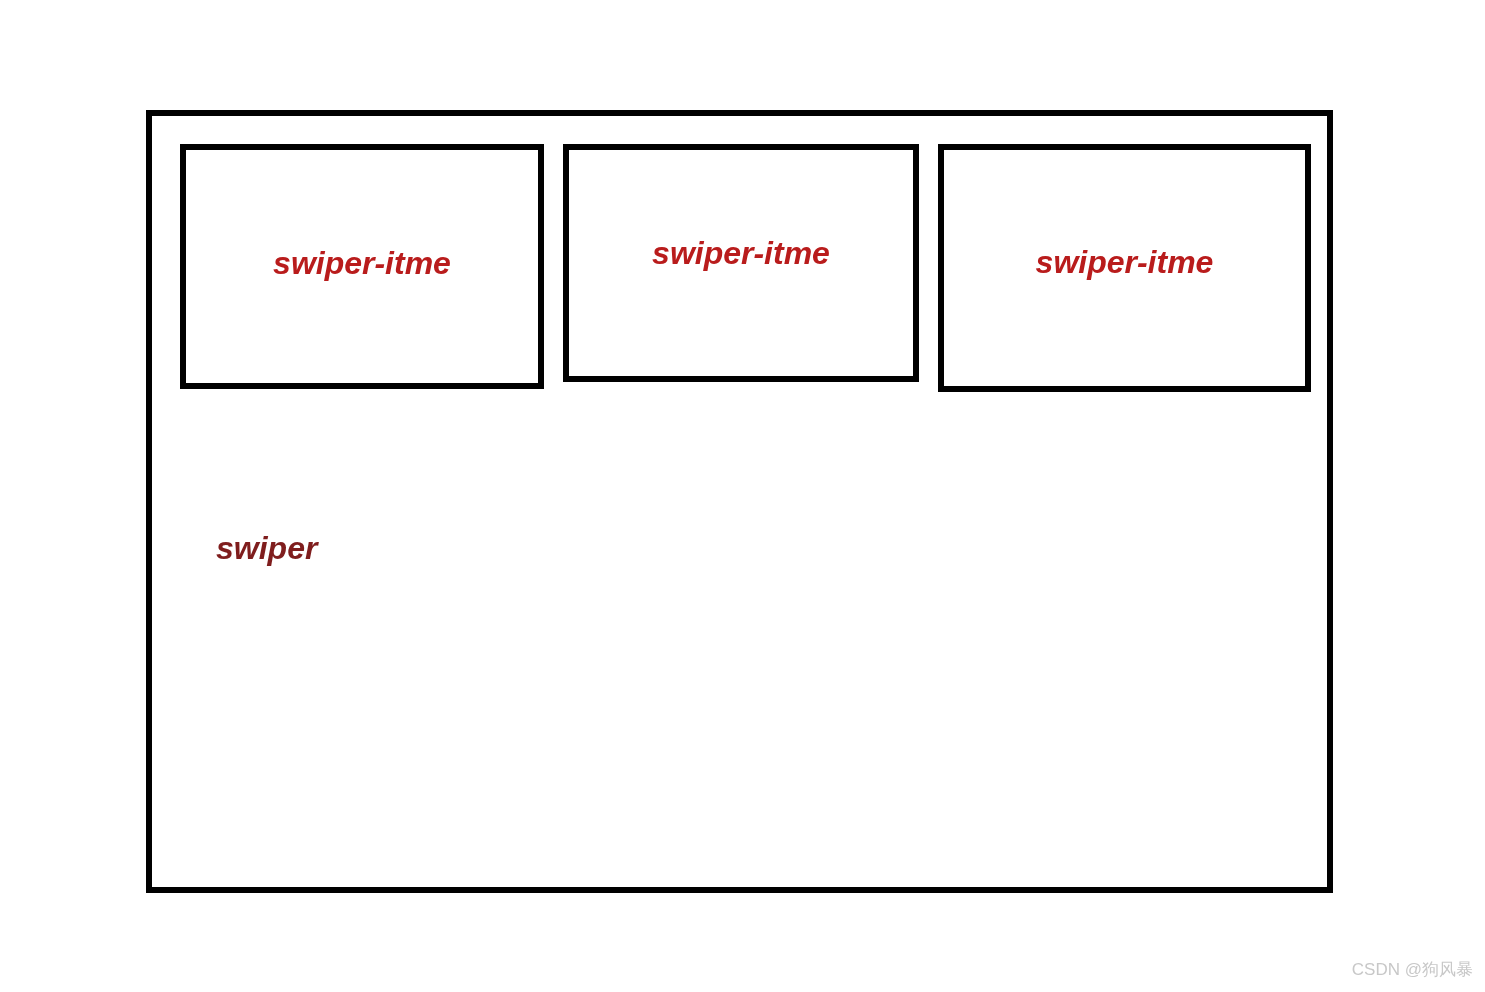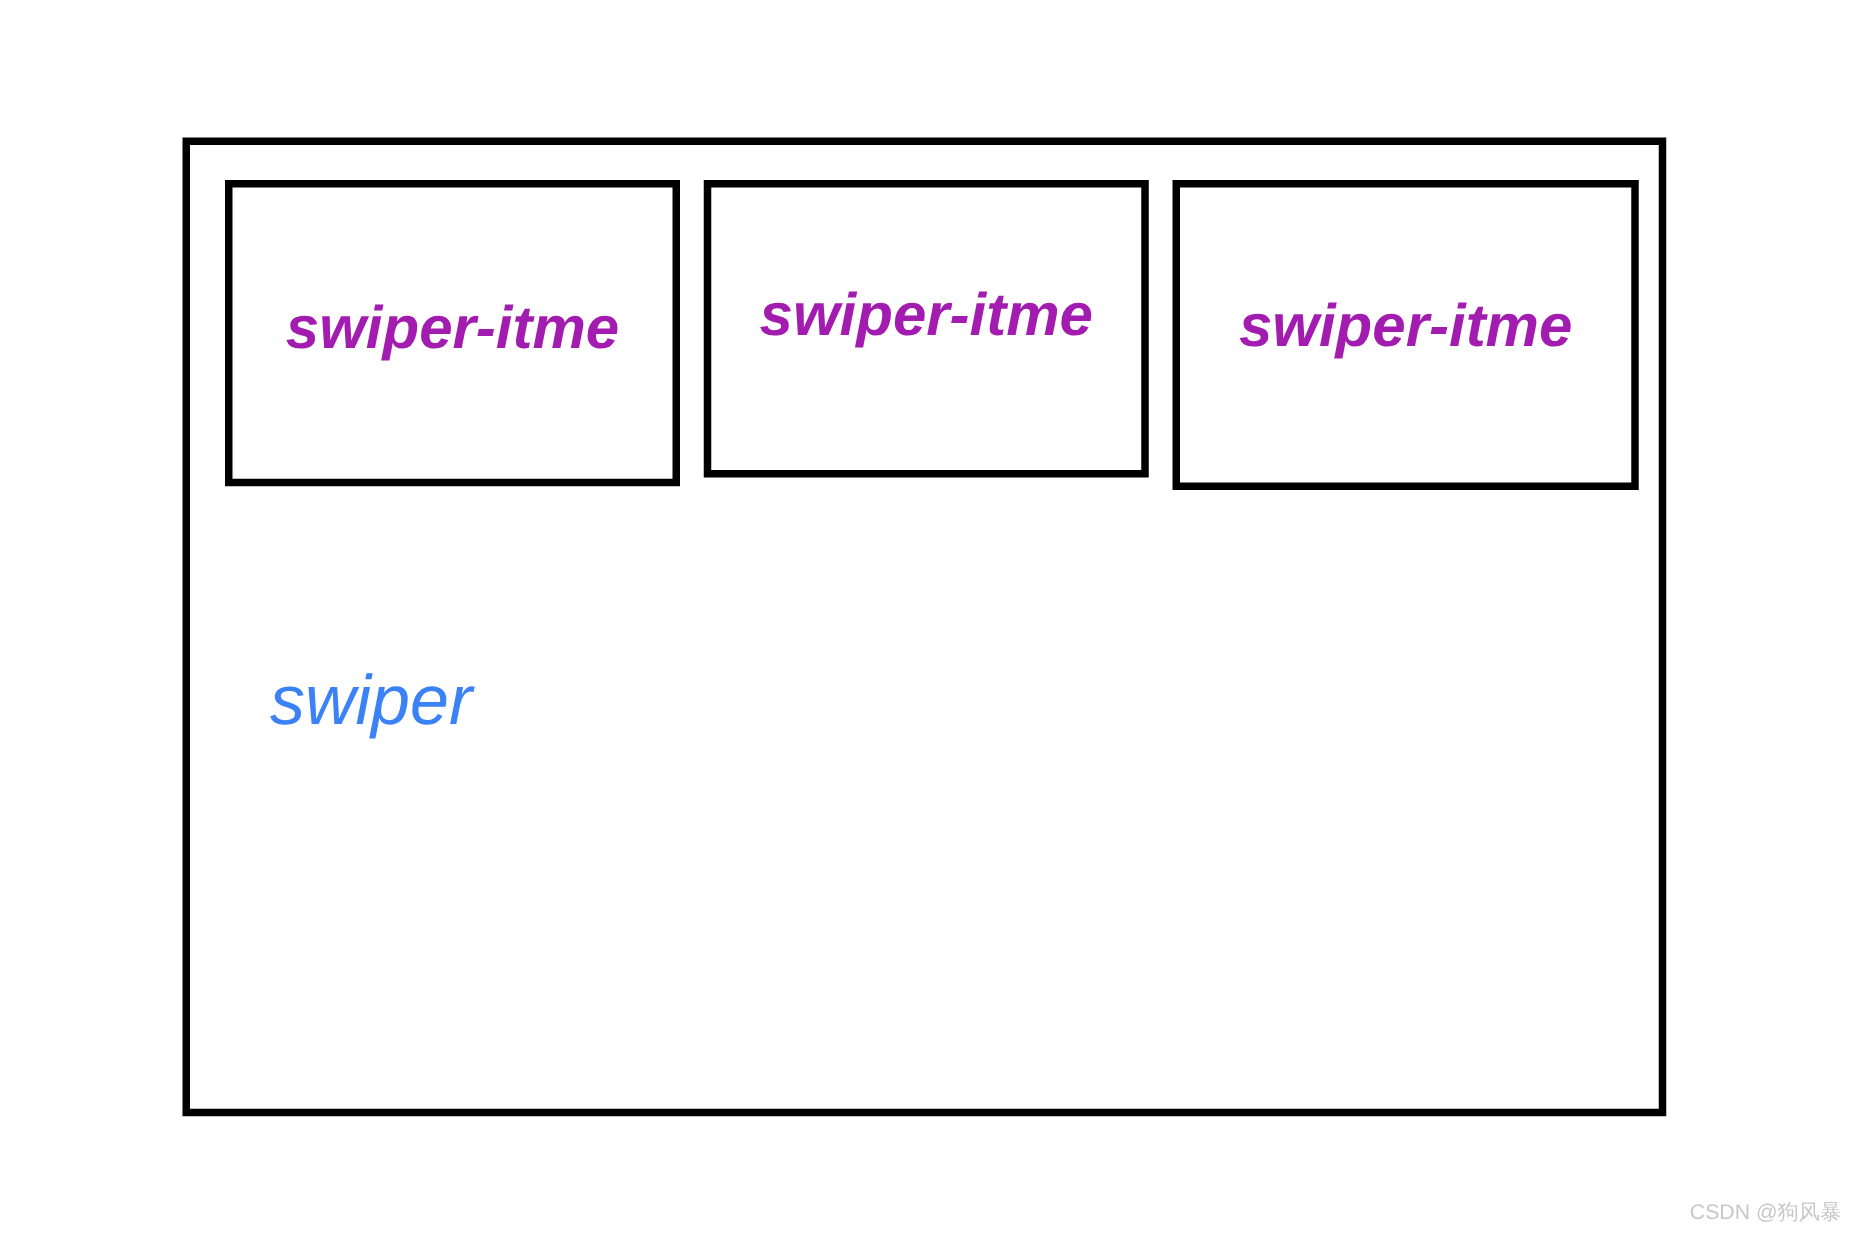--- a/index.html
+++ b/index.html
@@ -61,24 +61,24 @@
     height: 238px;
   }
   .swiper-item-3 {
     left: 786px;
     top: 28px;
     width: 373px;
     height: 248px;
   }
 
   .swiper-item-label {
-    font-size: 48px;
+    font-size: 32px;
     font-weight: bold;
     font-style: italic;
-    color: #a21caf;
+    color: #b91c1c;
     white-space: nowrap;
     line-height: 1;
     letter-spacing: 0px;
   }
 
   .swiper-item-1 .swiper-item-label {
     position: relative;
     top: -4px;
   }
   .swiper-item-2 .swiper-item-label {
@@ -88,24 +88,24 @@
   .swiper-item-3 .swiper-item-label {
     position: relative;
     top: -6px;
   }
 
   
   .swiper-caption {
     position: absolute;
     left: 64px;
     top: 416px;
-    font-size: 56px;
-    font-weight: normal;
+    font-size: 32px;
+    font-weight: bold;
     font-style: italic;
-    color: #3b82f6;
+    color: #7f1d1d;
     line-height: 1;
     white-space: nowrap;
   }
 
   
   .watermark {
     position: absolute;
     right: 12px;
     bottom: 14px;
     font-size: 17px;

